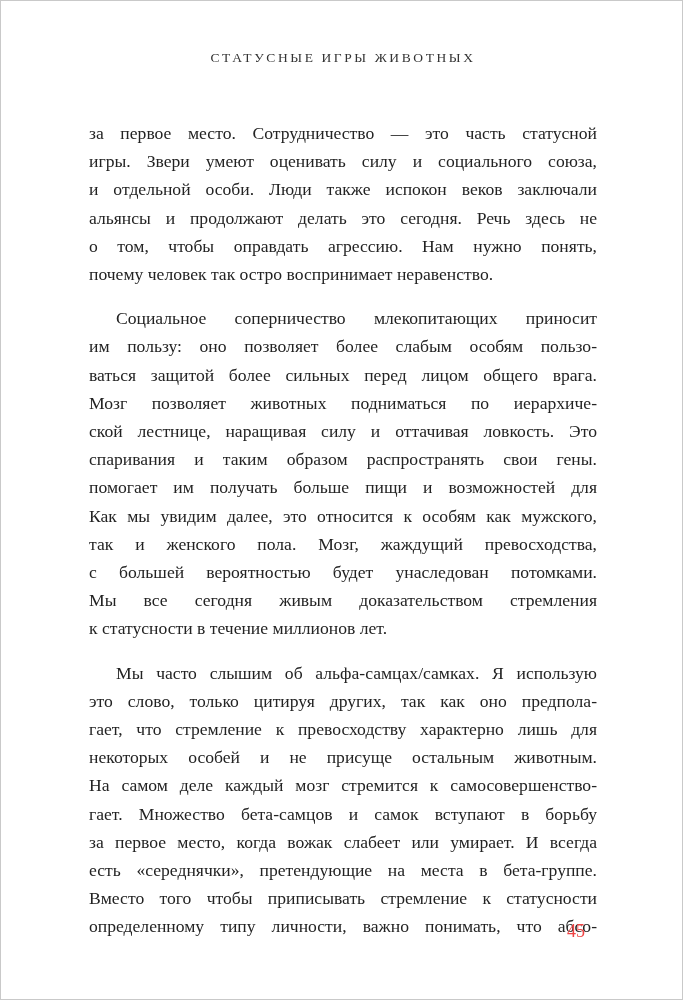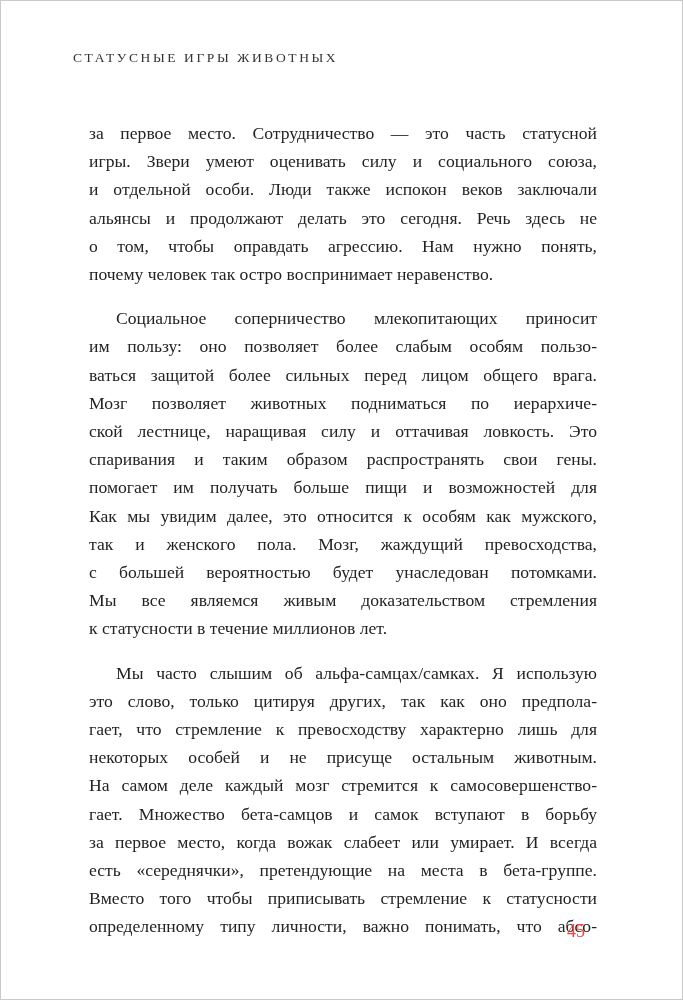--- a/index.html
+++ b/index.html
@@ -16,21 +16,21 @@
     border: 1px solid #c9c9c9;
     font-family: "Liberation Serif", "DejaVu Serif", serif;
     color: #232323;
     overflow: hidden;
   }
   .running-head {
     position: absolute;
     top: 49px;
     left: 72px;
     width: 540px;
-    text-align: left;
+    text-align: center;
     font-size: 13.5px;
     letter-spacing: 2.6px;
     color: #333333;
     white-space: nowrap;
   }
   .body-text {
     position: absolute;
     top: 102px;
     left: 72px;
     width: 540px;
@@ -81,21 +81,21 @@
         <div class="line indent">Социальное соперничество млекопитающих приносит</div>
         <div class="line">им пользу: оно позволяет более слабым особям пользо-</div>
         <div class="line">ваться защитой более сильных перед лицом общего врага.</div>
         <div class="line">Мозг позволяет животных подниматься по иерархиче-</div>
         <div class="line">ской лестнице, наращивая силу и оттачивая ловкость. Это</div>
         <div class="line">спаривания и таким образом распространять свои гены.</div>
         <div class="line">помогает им получать больше пищи и возможностей для</div>
         <div class="line">Как мы увидим далее, это относится к особям как мужского,</div>
         <div class="line">так и женского пола. Мозг, жаждущий превосходства,</div>
         <div class="line">с большей вероятностью будет унаследован потомками.</div>
-        <div class="line">Мы все являемся живым доказательством стремления</div>
+        <div class="line">Мы все сегодня живым доказательством стремления</div>
         <div class="line last">к статусности в течение миллионов лет.</div>
       </div>
       <div class="paragraph">
         <div class="line indent">Мы часто слышим об альфа-самцах/самках. Я использую</div>
         <div class="line">это слово, только цитируя других, так как оно предпола-</div>
         <div class="line">гает, что стремление к превосходству характерно лишь для</div>
         <div class="line">некоторых особей и не присуще остальным животным.</div>
         <div class="line">На самом деле каждый мозг стремится к самосовершенство-</div>
         <div class="line">гает. Множество бета-самцов и самок вступают в борьбу</div>
         <div class="line">за первое место, когда вожак слабеет или умирает. И всегда</div>

